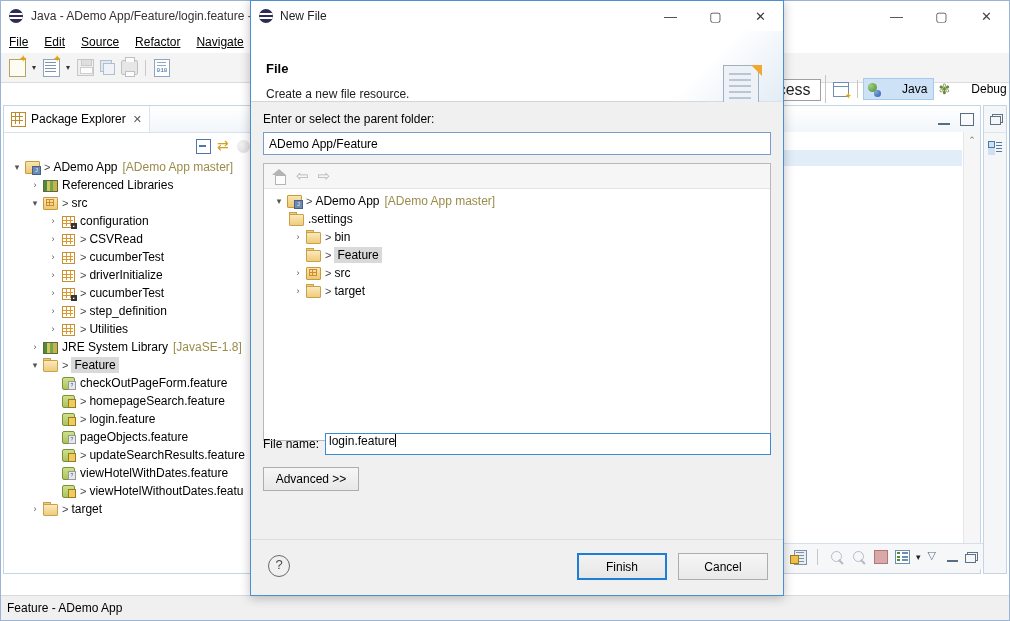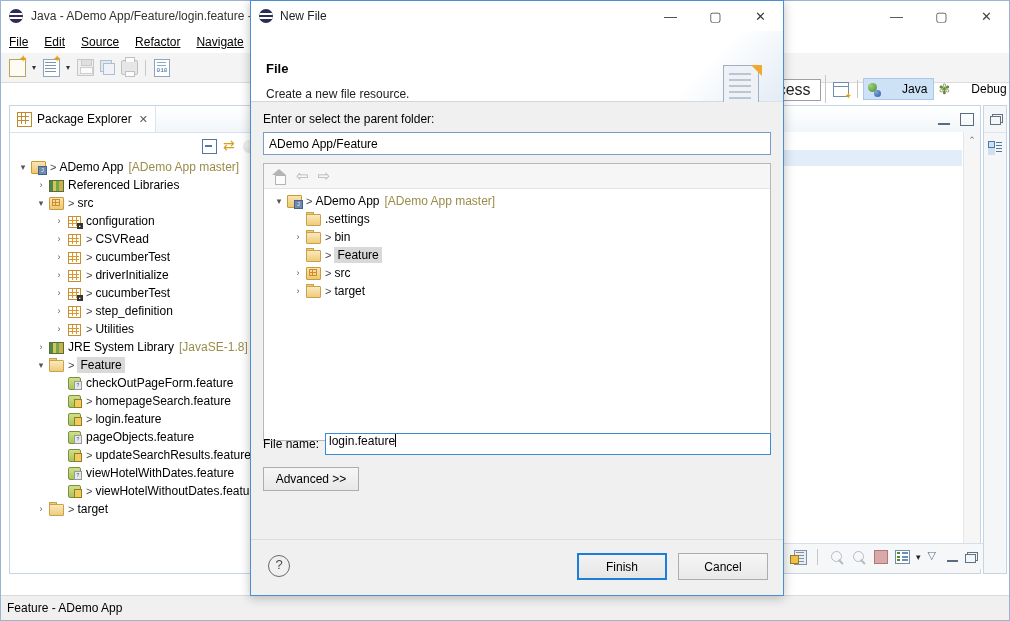--- a/index.html
+++ b/index.html
@@ -181,21 +181,21 @@
     content: ""; position: absolute; right: 1px; bottom: 0px; width: 7px; height: 7px; border-radius: 50%;
     background: radial-gradient(circle at 30% 30%, #7aa6e0, #2f5aa0);
   }
   .ico-debugpersp {
     width: 14px; height: 14px; position: relative;
     color: #6a8a3a; font-size: 14px; line-height: 14px; text-align: center;
   }
 
   
   .pkg-panel {
-    position: absolute; left: 8px; top: 104px; width: 254px; bottom: 46px;
+    position: absolute; left: 2px; top: 104px; width: 254px; bottom: 46px;
     background: #701a75;
     border: 1px solid #c4d5e6; box-sizing: border-box;
   }
   .pkg-tabrow {
     height: 26px; background: linear-gradient(#ffffff,#f2f6fa);
     display: flex; align-items: center;
     border-bottom: 1px solid #d6e2ee;
   }
   .pkg-tab {
     display: flex; align-items: center; gap: 5px; padding: 0 7px; height: 26px;
@@ -873,21 +873,21 @@
             <div class="trow" style="padding-left: 8px;">
               <span class="twist">▾</span>
               <span class="ti ti-project">
                 <span class="fold"></span>
                 <span class="badge">J</span>
               </span>
               <span class="tgt">&gt;</span>
               <span class="tlabel">ADemo App</span>
               <span class="tmeta">[ADemo App master]</span>
             </div>
-            <div class="trow" style="padding-left: 27px;">
+            <div class="trow" style="padding-left: 10px;">
               <span class="twist"></span>
               <span class="ti ti-folder">
                 <span class="tabf"></span>
                 <span class="fold"></span>
               </span>
               <span class="tlabel">.settings</span>
             </div>
             <div class="trow" style="padding-left: 27px;">
               <span class="twist">›</span>
               <span class="ti ti-folder">

